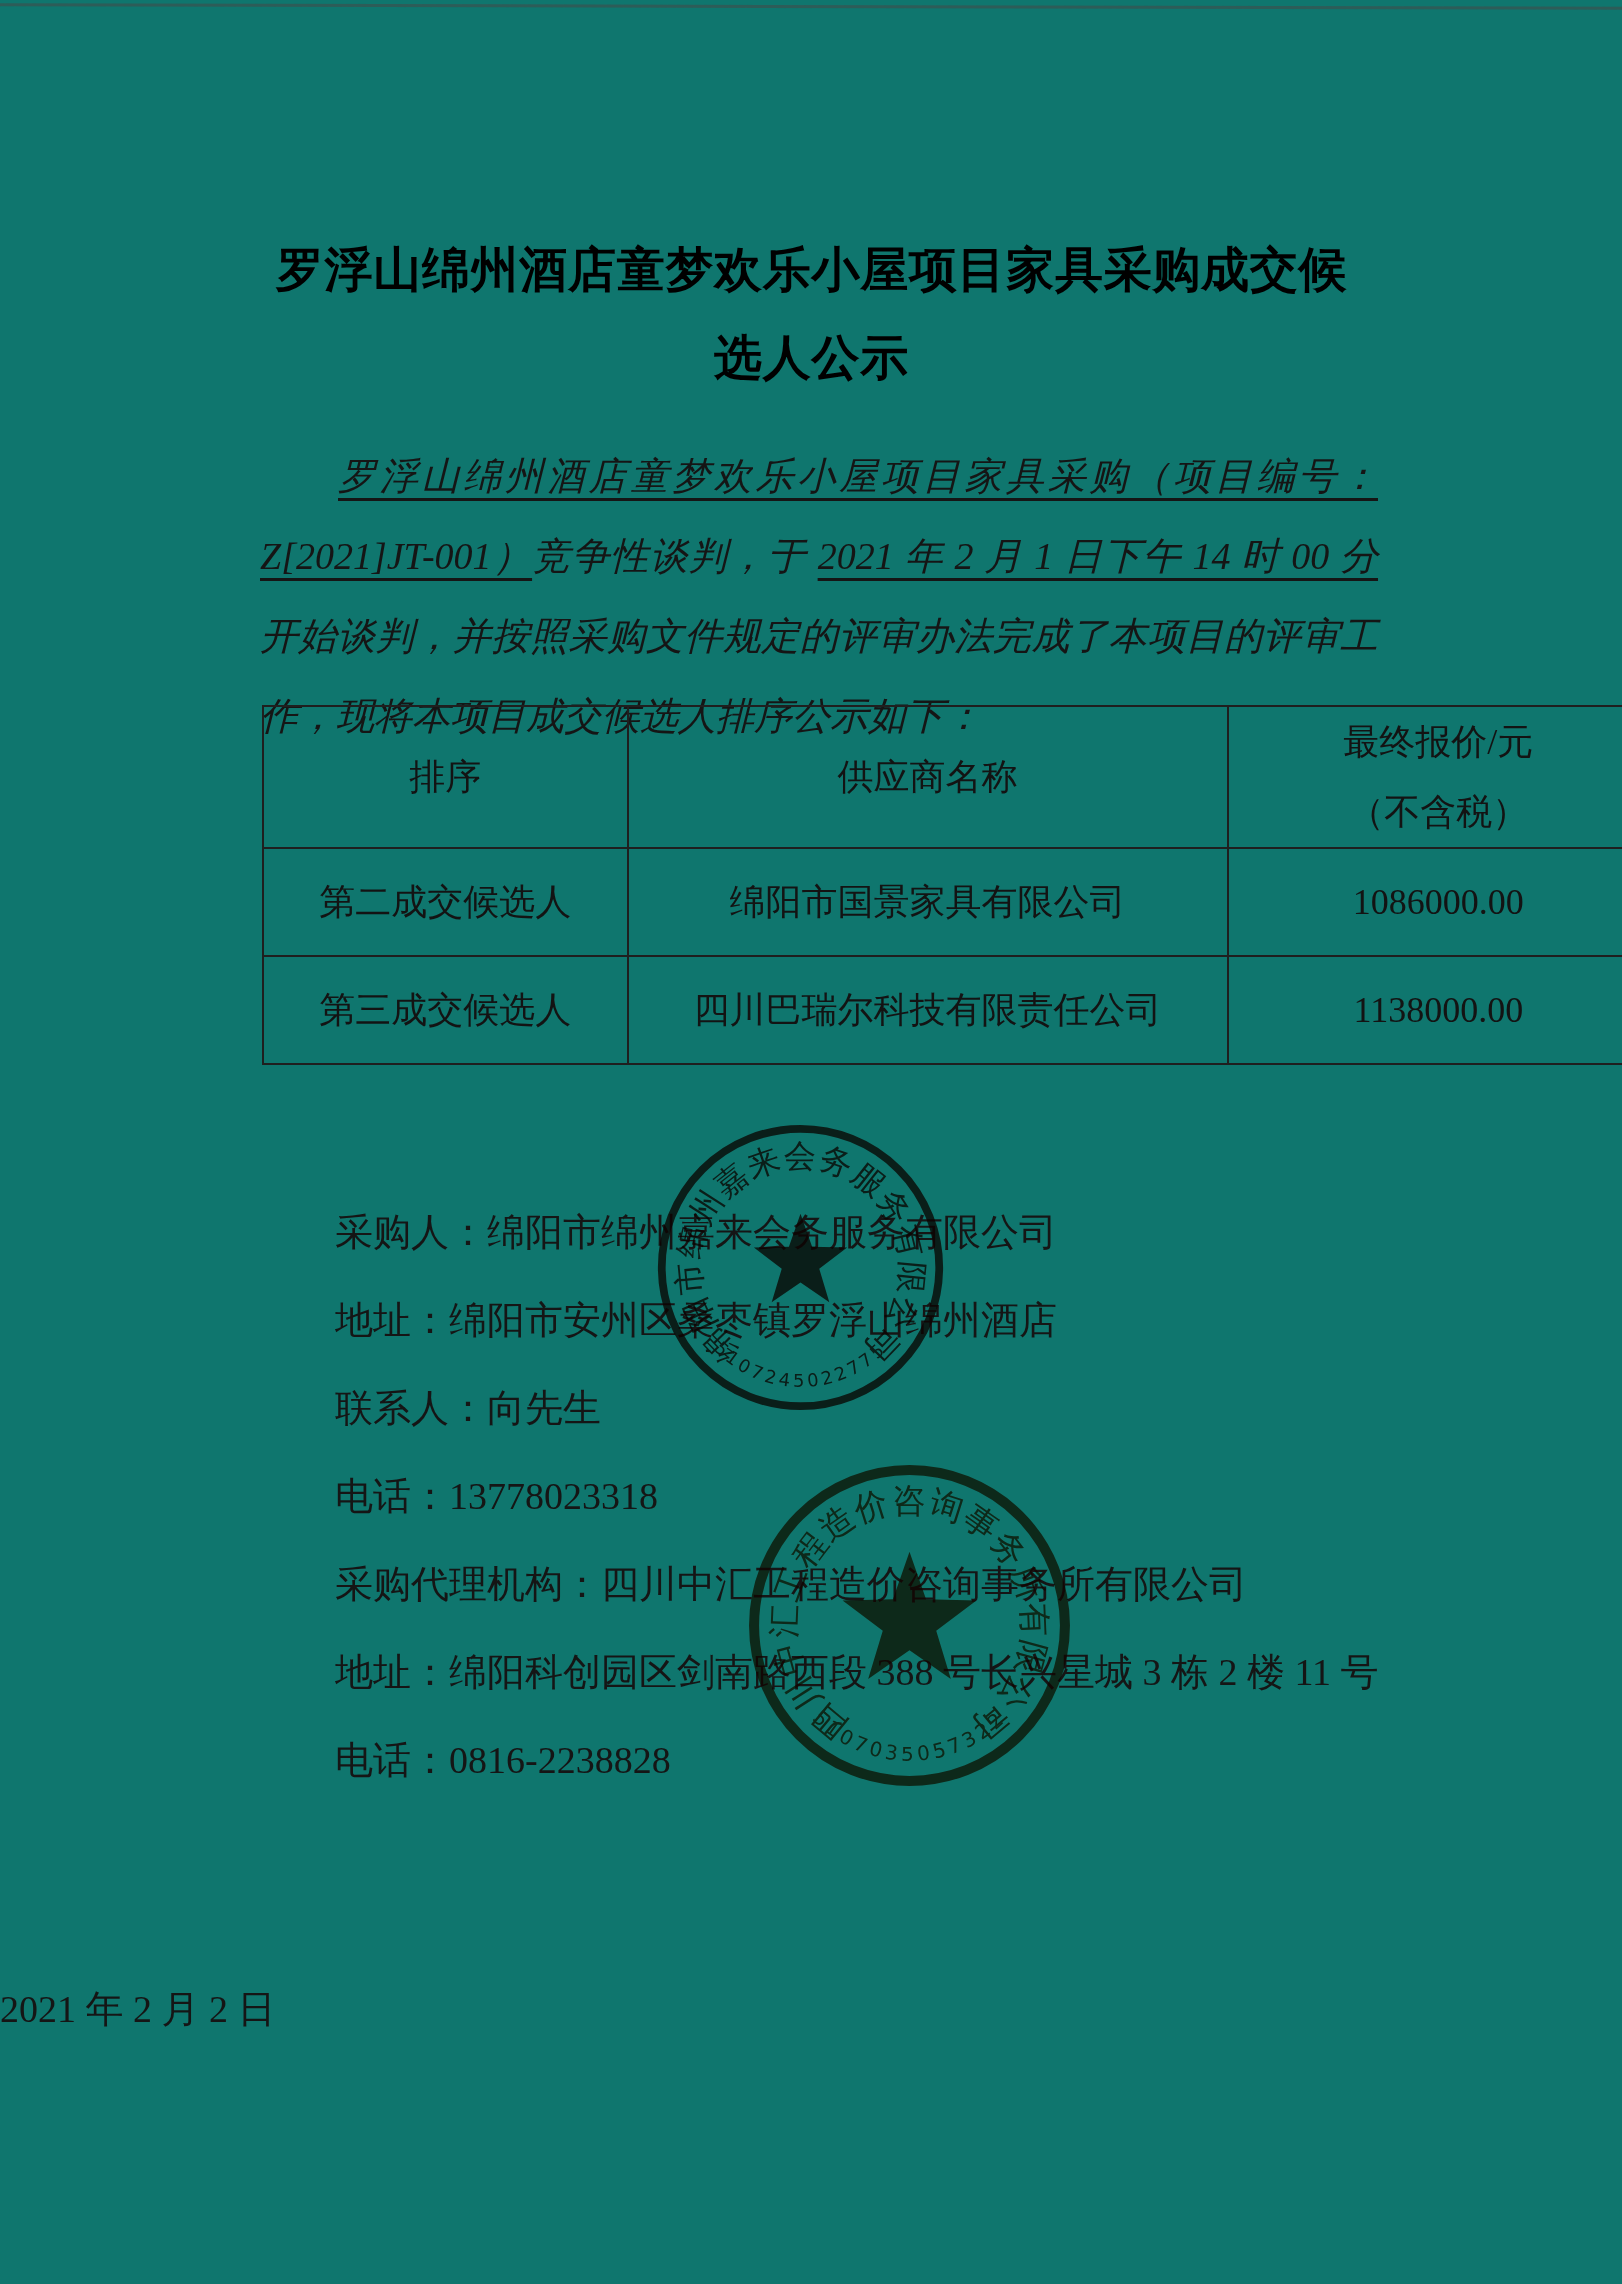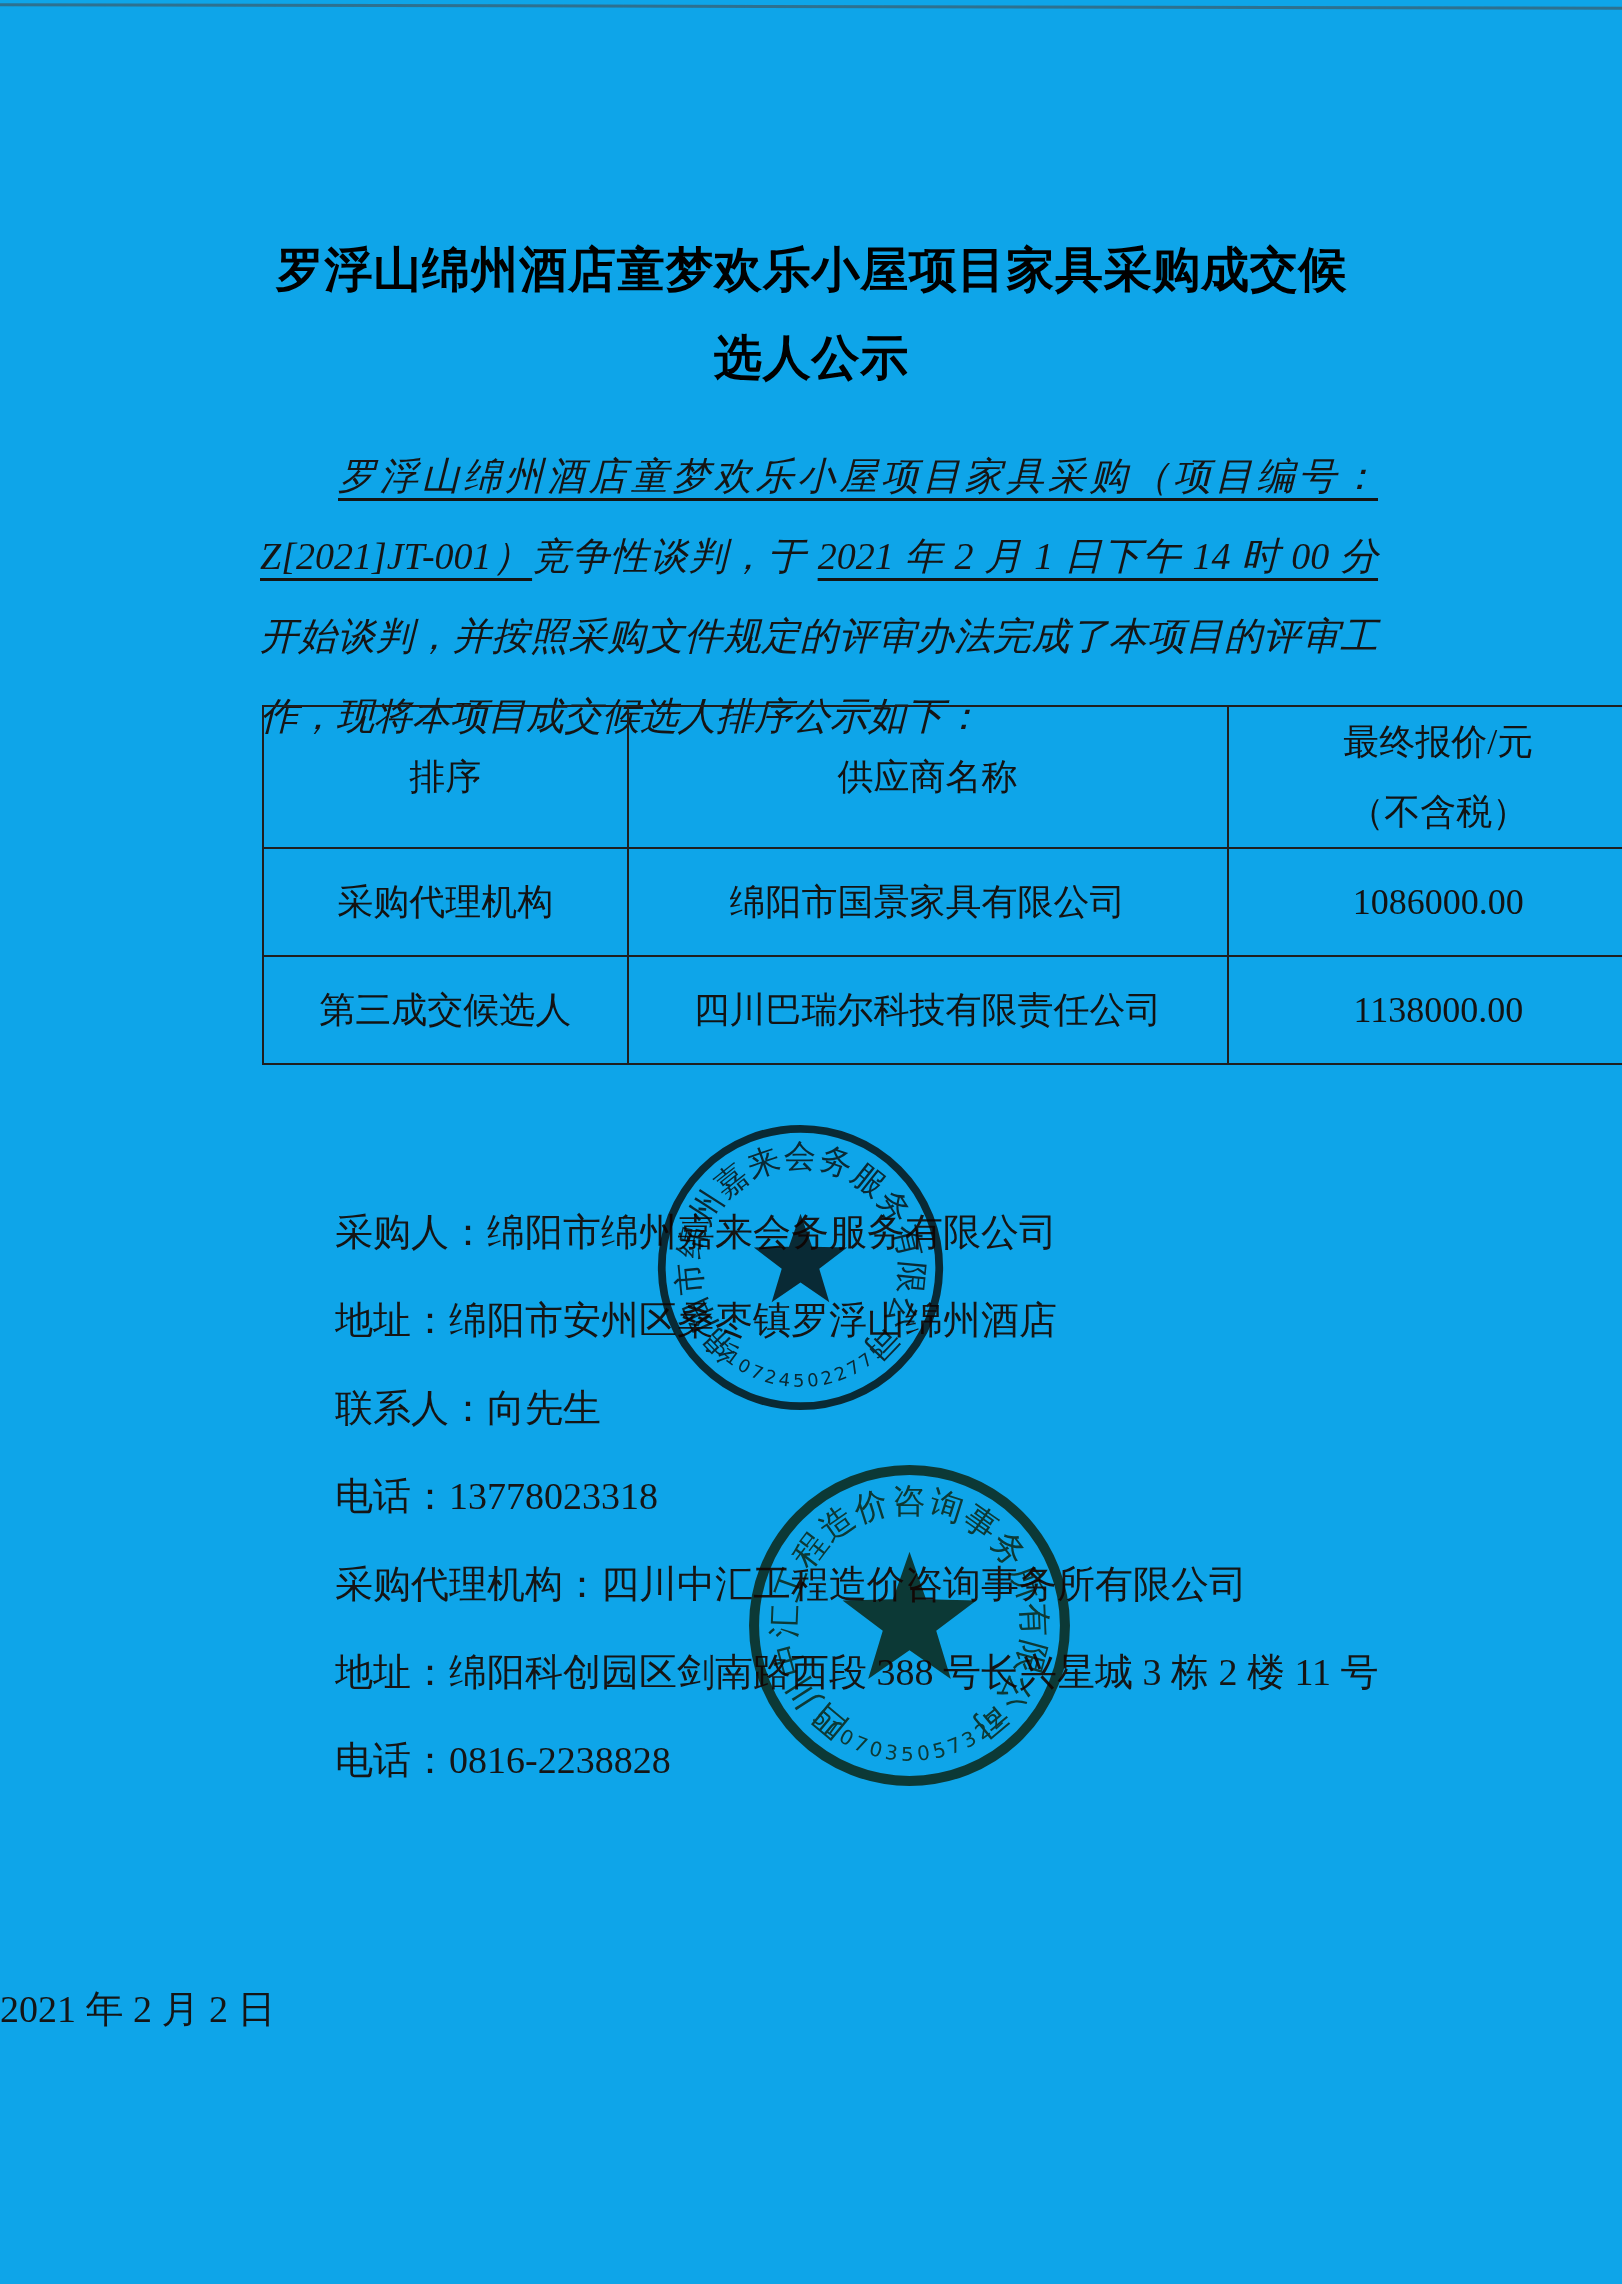--- a/index.html
+++ b/index.html
@@ -1,19 +1,19 @@
 <!DOCTYPE html>
 <html style="font-size:10.4px"><head>
 <meta charset="utf-8">
 <style>
   html,body{margin:0;padding:0;background:#e8e8e8;}
   .page{
     position:relative;
     width:1623px;height:2284px;
-    background:#0ea5e9;
+    background:#0f766e;
     overflow:hidden;
     font-family:"Liberation Serif","DejaVu Serif",serif;
     color:#151515;
   }
   .scan-line{
     position:absolute;top:4.6px;left:0;width:1623px;height:3.3px;
     background:#474747;opacity:.55;transform:rotate(0.12deg);
   }
   .doc-title{position:absolute;top:226px;left:0;width:100%;}
   .doc-title-text{
@@ -88,21 +88,21 @@
         <th>排序</th>
         <th>供应商名称</th>
         <th class="price-head">
           <div>最终报价/元</div>
           <div>（不含税）</div>
         </th>
       </tr>
     </thead>
     <tbody>
       <tr>
-        <td>采购代理机构</td>
+        <td>第二成交候选人</td>
         <td>绵阳市国景家具有限公司</td>
         <td>1086000.00</td>
       </tr>
       <tr>
         <td>第三成交候选人</td>
         <td>四川巴瑞尔科技有限责任公司</td>
         <td>1138000.00</td>
       </tr>
     </tbody>
   </table>

